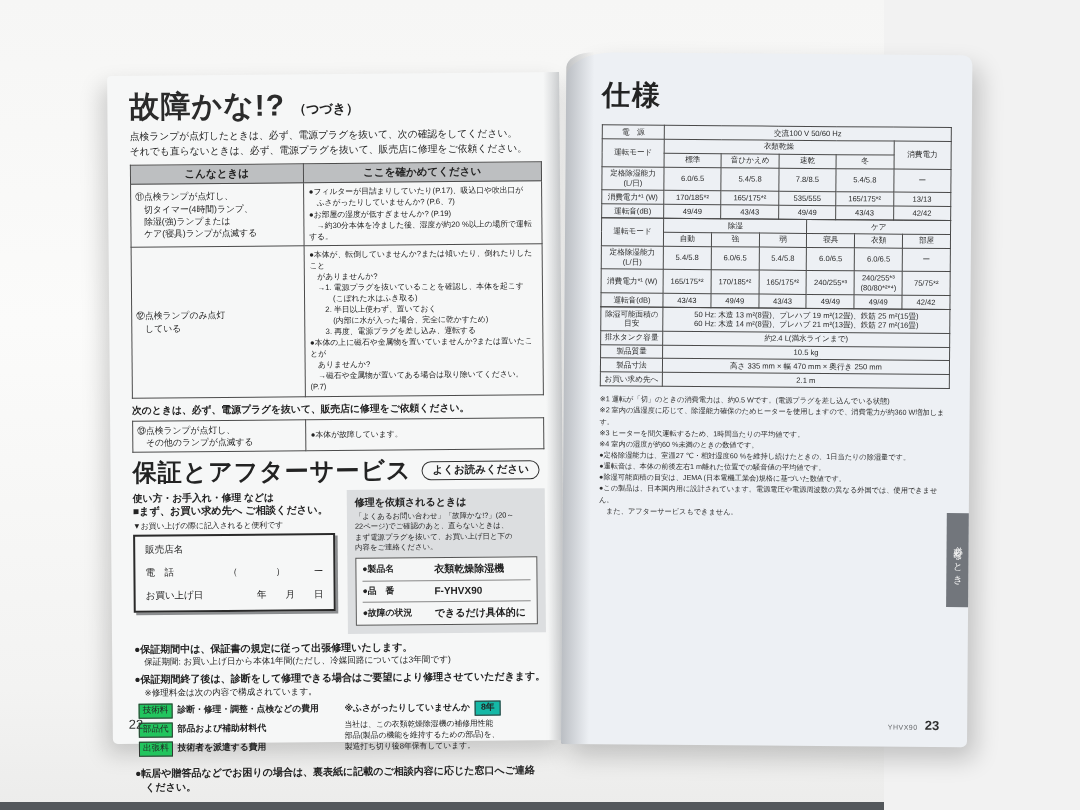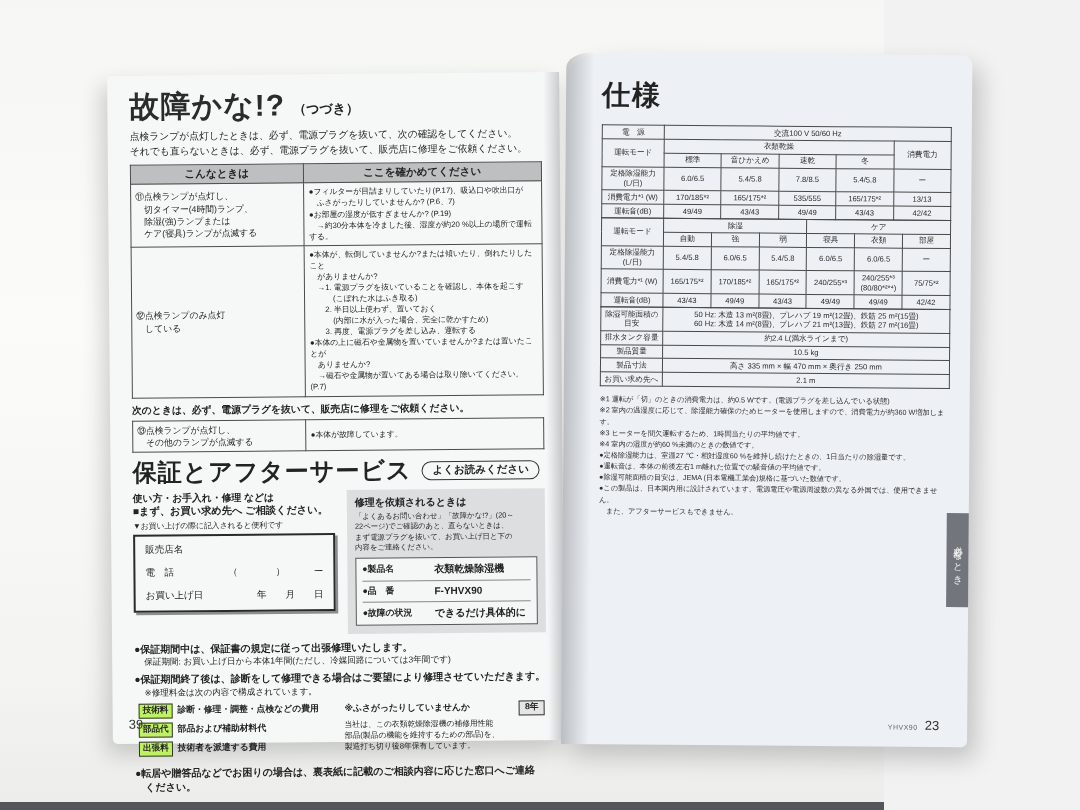--- a/index.html
+++ b/index.html
@@ -63,47 +63,47 @@
   .r-item:last-child { border-bottom:none; }
   .r-item .lab { width:72px; font-size:8.8px; font-weight:700; }
   .r-item .val { font-size:10px; font-weight:800; }
 
   .wb { margin-bottom:5px; }
   .wb-bold { font-size:10px; font-weight:800; line-height:1.35; }
   .wb-sub  { font-size:8.6px; margin-left:10px; line-height:1.4; }
   .fees-row { display:flex; gap:14px; margin:2px 0 6px 4px; }
   .fees-list { width:47%; }
   .fee { display:flex; align-items:center; gap:5px; margin-bottom:4px; }
-  .fee .tag { border:1.2px solid #333; font-size:8.6px; font-weight:700; padding:0 3px 1px; background:#bef264; }
+  .fee .tag { border:1.2px solid #333; font-size:8.6px; font-weight:400; padding:0 3px 1px; background:#22c55e; }
   .fee .desc { font-size:8.8px; font-weight:600; }
   .parts { flex:1; }
   .parts-head { display:flex; align-items:center; gap:5px; }
   .parts-title { font-size:8.8px; font-weight:800; }
-  .parts-years { border:1.2px solid #333; font-size:8.8px; font-weight:700; padding:0 5px 1px; background:#e5e5e5;margin-left:44px; }
+  .parts-years { border:1.2px solid #333; font-size:8.8px; font-weight:700; padding:0 5px 1px; background:#14b8a6; }
   .parts-body { font-size:7.8px; line-height:1.42; margin-top:2px; }
   .final-bullet { font-size:10px; font-weight:800; line-height:1.4; }
   .lp-num { position:absolute; left:16px; bottom:12px; font-size:13px; color:#333; }
 
   
   .rp-title { font-size:28px; font-weight:900; letter-spacing:2px; margin-bottom:10px; }
   table.spec { width:350px; border-collapse:collapse; table-layout:fixed; margin-top:-1px; }
   table.spec:first-of-type { margin-top:0; }
   table.spec th, table.spec td { border:1px solid #4a4a4a; font-size:7.6px; font-weight:400;
         text-align:center; vertical-align:middle; padding:1.5px 1px; line-height:1.3; color:#2a2a2a; }
   table.spec th.lbl { width:62px; }
   .spec .grp { font-weight:500; }
   .footnotes { margin-top:7px; width:352px; }
   .fn { font-size:7.2px; line-height:1.55; color:#2e2e2e; }
 
   .side-tab { position:absolute; right:0; top:458px; width:22px; height:94px; background:#72767c;
         color:#f2f2f2; display:flex; align-items:center; justify-content:center;
         writing-mode:vertical-rl; text-orientation:upright; font-size:9.5px; letter-spacing:2px; }
   .rp-footer { position:absolute; right:28px; bottom:14px; display:flex; align-items:baseline; gap:7px; }
   .rp-model { font-size:7px; color:#66686b; letter-spacing:.5px; }
-  .rp-num { font-size:13px; font-weight:400; color:#2f2f2f; }
+  .rp-num { font-size:13px; font-weight:700; color:#2f2f2f; }
 </style>
 </head>
 <body>
 
 <div class="scene">
   <div class="table-edge"></div>
 
   <div class="booklet">
 
     <div class="page page-left">
@@ -243,21 +243,21 @@
             </div>
             <div class="parts-body pre">当社は、この衣類乾燥除湿機の補修用性能
 部品(製品の機能を維持するための部品)を、
 製造打ち切り後8年保有しています。</div>
           </div>
         </div>
 
         <div class="final-bullet pre">●転居や贈答品などでお困りの場合は、裏表紙に記載のご相談内容に応じた窓口へご連絡
 　ください。</div>
 
-        <div class="lp-num">39</div>
+        <div class="lp-num">22</div>
       </div>
     </div>
 
     <div class="page page-right">
       <div class="rp-inner">
 
         <div class="rp-title">仕様</div>
 
         <table class="spec">
           <colgroup>

